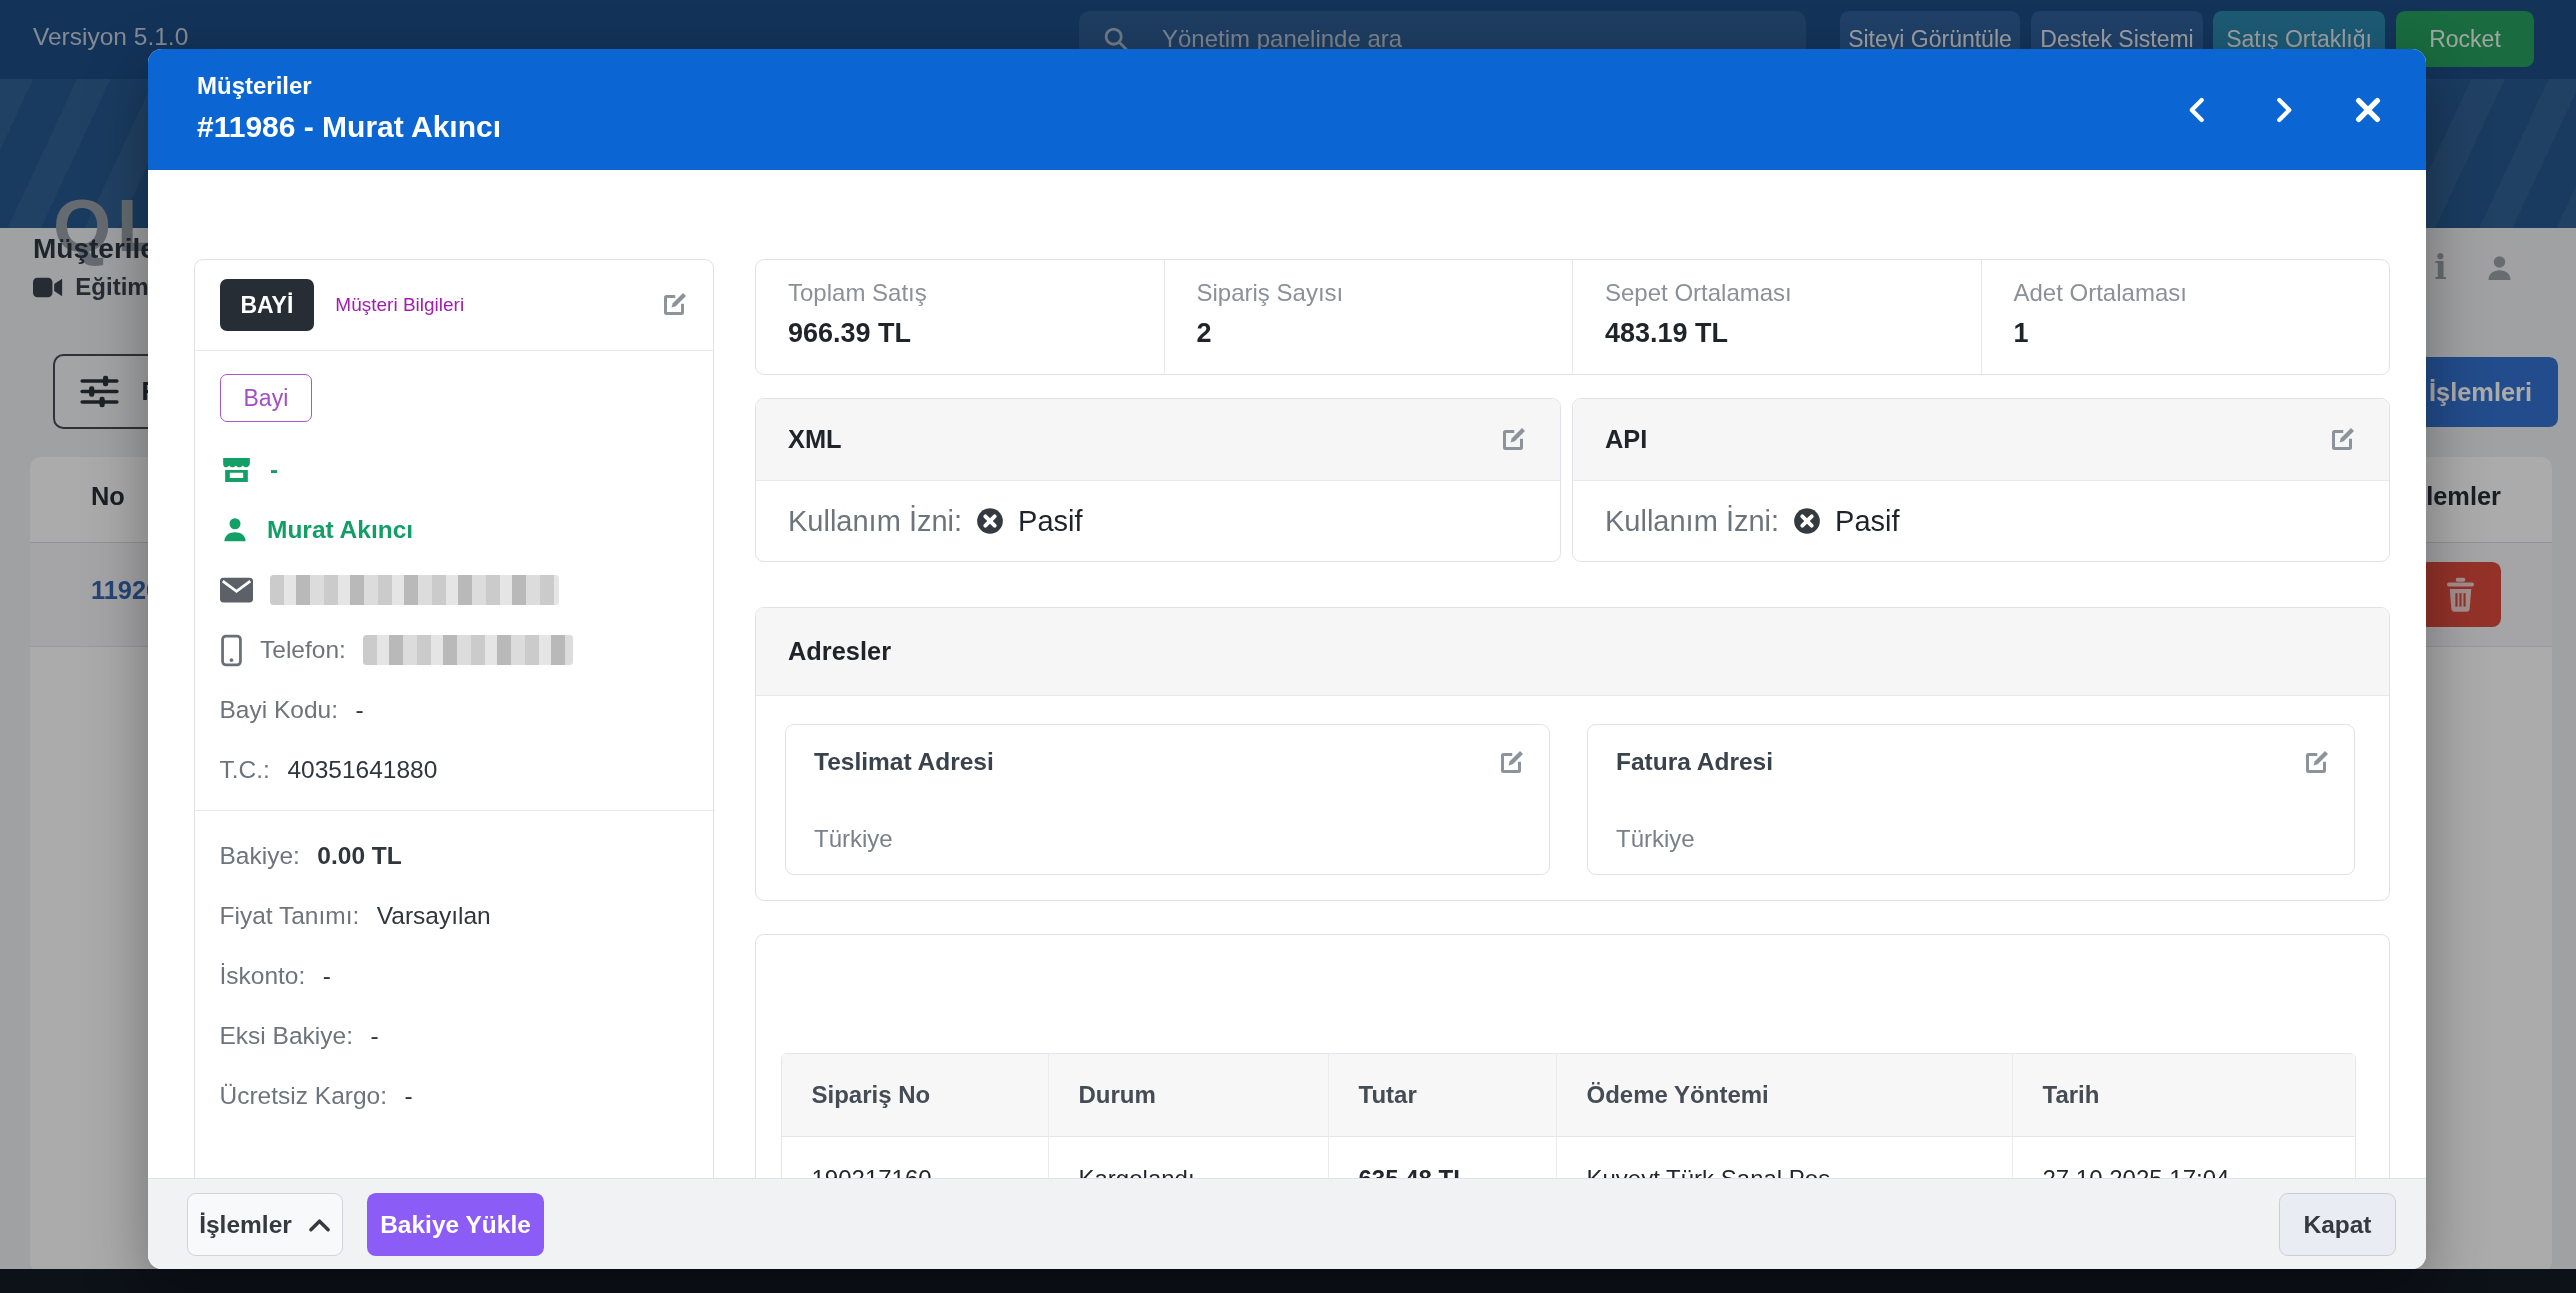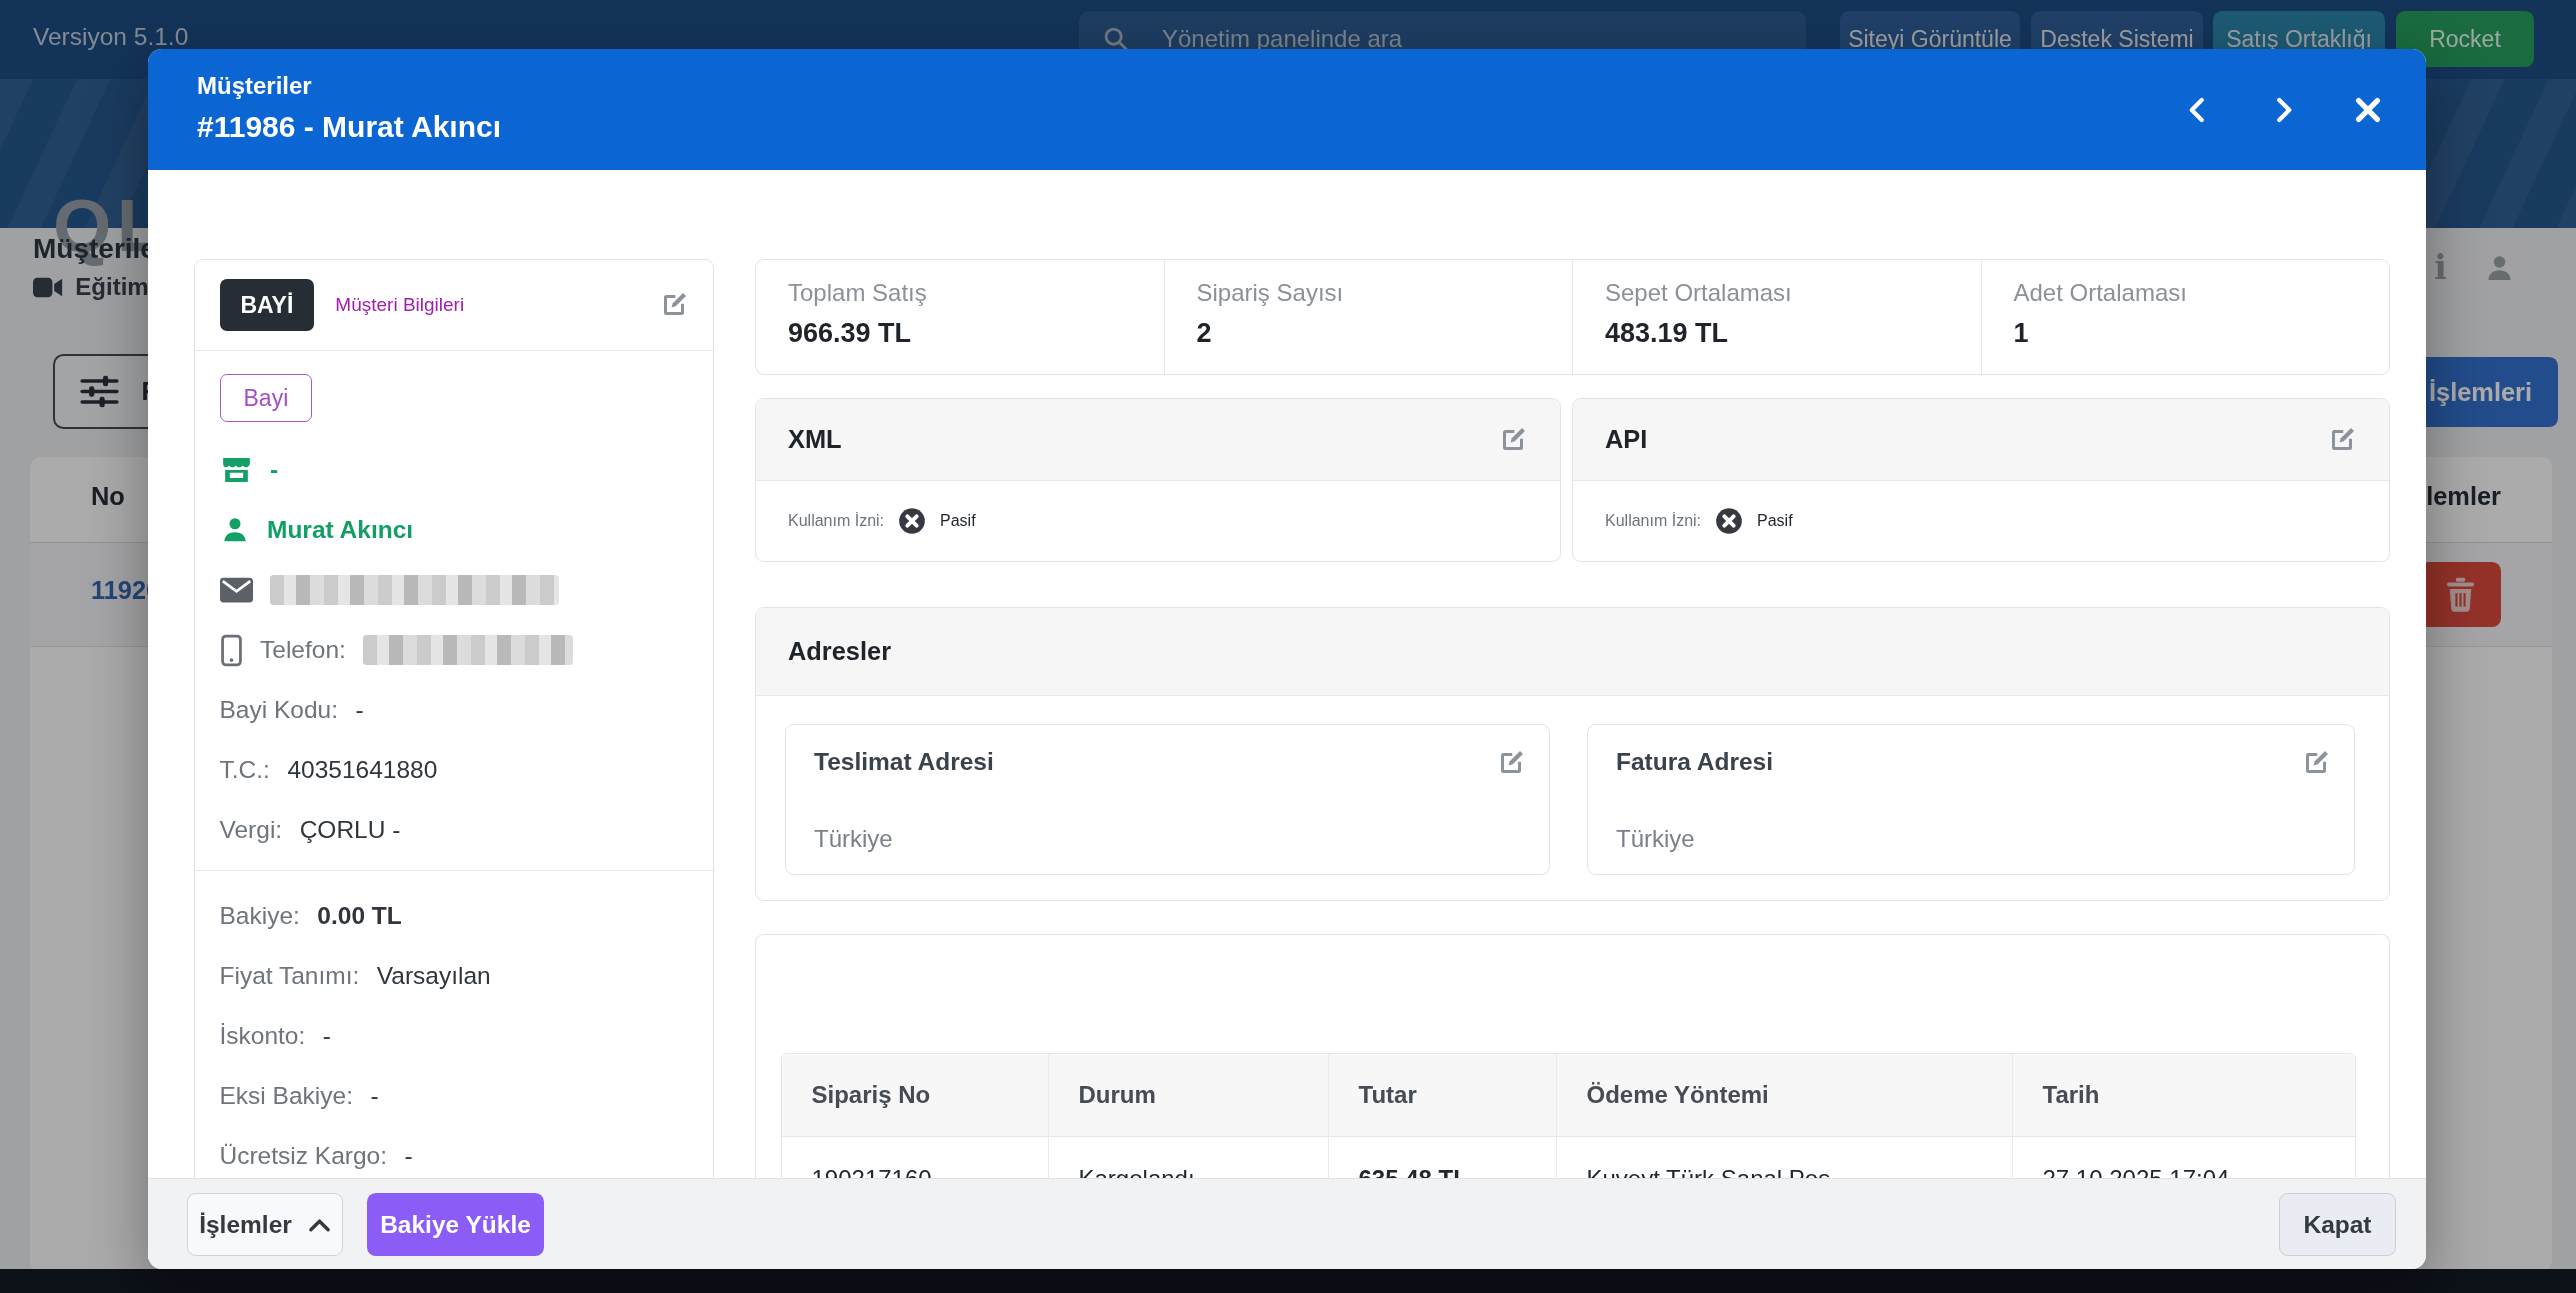--- a/index.html
+++ b/index.html
@@ -78,21 +78,21 @@
   .stat { flex:1; padding:19px 32px; border-right:1.8px solid #e6e8eb; }
   .stat:last-child { border-right:none; }
   .stat .lbl { font-size:24px; color:#8b9099; margin-bottom:10.5px; }
   .stat .val { font-size:27px; font-weight:bold; color:#1f242a; }
 
   .integ { position:absolute; top:228px; height:164px; border:1.8px solid #dfe2e6; border-radius:8.8px; overflow:hidden; background:#fff; }
   .integ.xml { left:607px; width:806px; }
   .integ.api { left:1424px; width:818px; }
   .integ-head { height:82px; background:#f6f6f7; border-bottom:1.8px solid #e6e8eb; display:flex; align-items:center; padding:0 32px; }
   .integ-head .t { font-size:25.4px; font-weight:bold; color:#1f242a; flex:1; }
-  .integ-body { height:80px; display:flex; align-items:center; padding:0 32px; gap:14px; font-size:16px; color:#6d747c; }
+  .integ-body { height:80px; display:flex; align-items:center; padding:0 32px; gap:14px; font-size:29px; color:#6d747c; }
   .integ-body .status { color:#1f242a; }
 
   .addr-sec { position:absolute; left:607px; top:437px; width:1635px; height:294px; border:1.8px solid #dfe2e6; border-radius:8.8px; background:#fff; }
   .addr-head { height:88px; background:#f6f6f7; border-bottom:1.8px solid #e6e8eb; display:flex; align-items:center; padding:0 32px; font-size:25.4px; font-weight:bold; color:#1f242a; border-radius:7px 7px 0 0; }
   .addr-card { position:absolute; top:116px; height:151px; border:1.8px solid #dfe2e6; border-radius:8.8px; background:#fff; }
   .addr-card.c1 { left:29px; width:765px; }
   .addr-card.c2 { left:831px; width:768px; }
   .addr-card .t { position:absolute; left:28px; top:23px; font-size:24.5px; font-weight:bold; color:#3a424c; }
   .addr-card .country { position:absolute; left:28px; bottom:21px; font-size:24px; color:#7a818a; }
   .addr-card .edit { position:absolute; right:23px; top:23px; }
@@ -436,24 +436,20 @@
         </div>
 
         <div class="c-row">
             <span>Bayi Kodu:</span>
             <span class="val">-</span>
           </div>
         <div class="c-row">
             <span>T.C.:</span>
             <span class="val">40351641880</span>
           </div>
-        <div class="c-row">
-            <span>Vergi:</span>
-            <span class="val">ÇORLU -</span>
-          </div>
 
         <div class="c-div"></div>
 
         <div class="c-row">
             <span>Bakiye:</span>
             <span class="val" style="font-weight:bold;">0.00 TL</span>
           </div>
         <div class="c-row">
             <span>Fiyat Tanımı:</span>
             <span class="val">Varsayılan</span>

